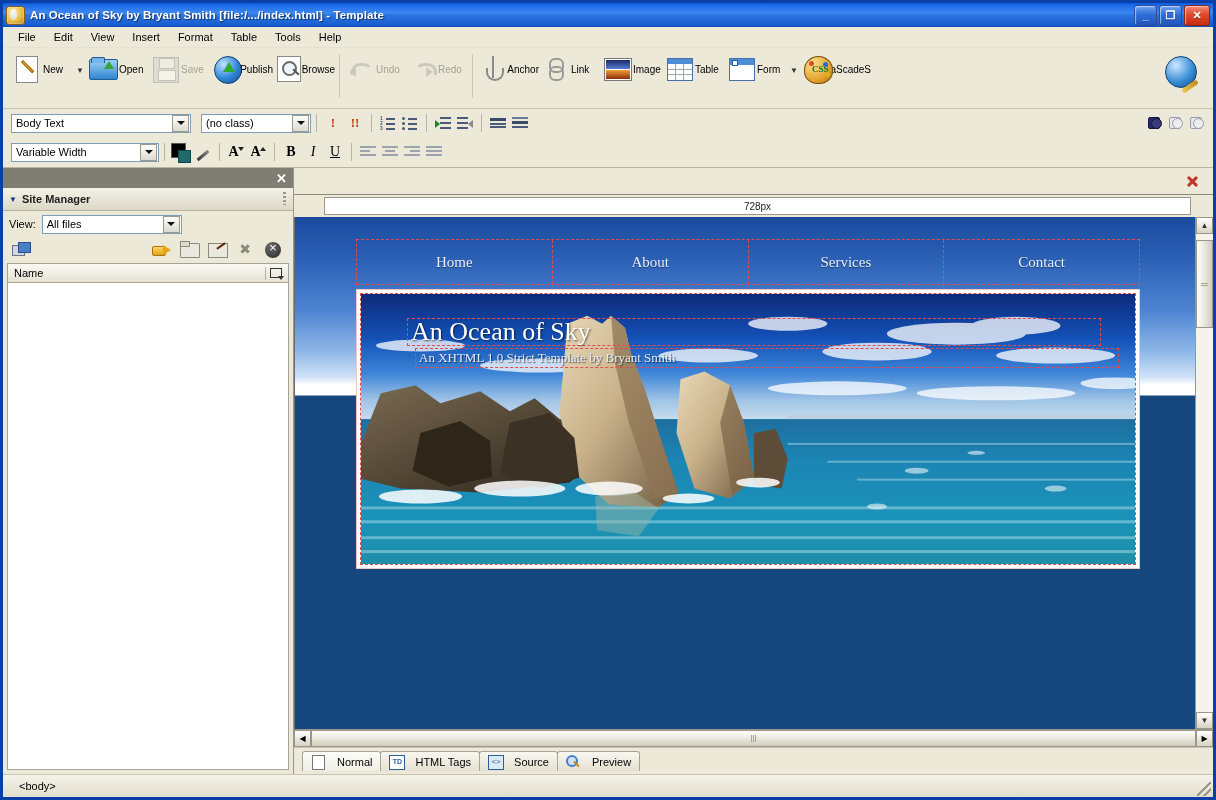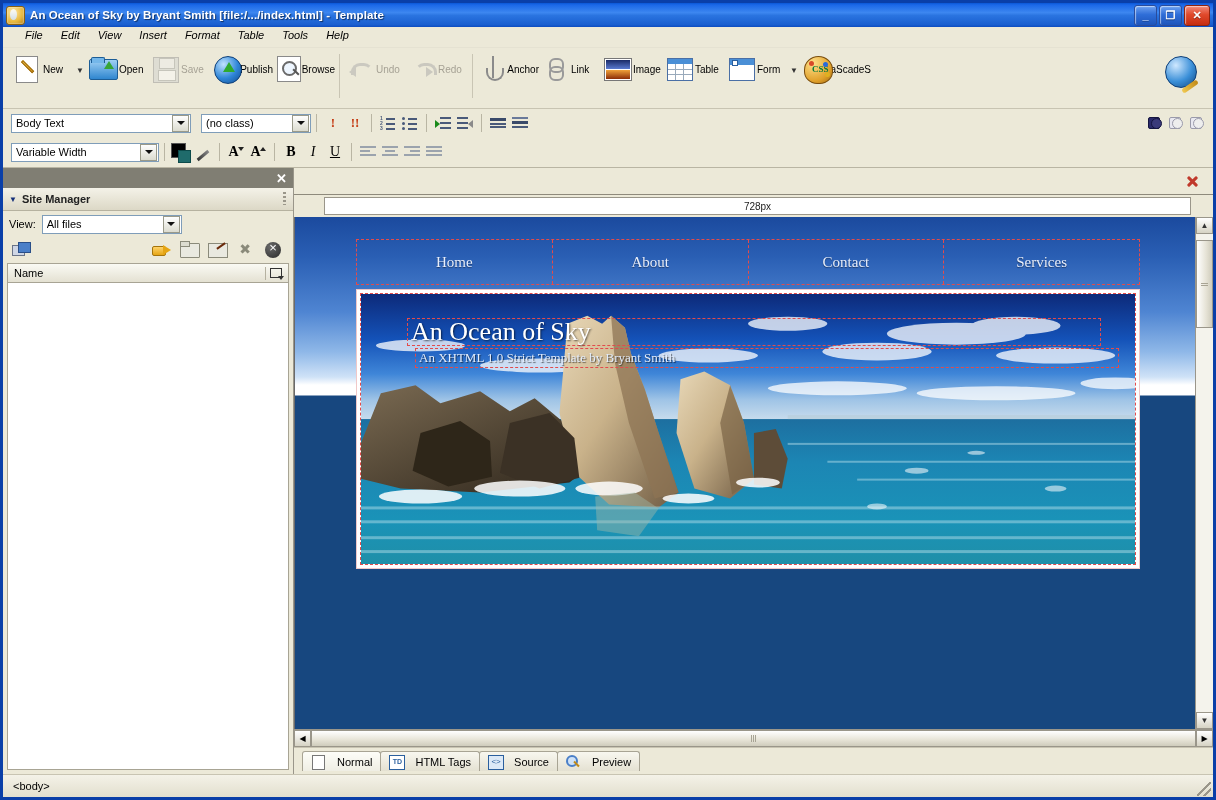--- a/index.html
+++ b/index.html
@@ -25,22 +25,22 @@
   .tb-title{color:#fff;font-size:11.5px;font-weight:bold;letter-spacing:.1px;
      text-shadow:1px 1px 1px rgba(0,0,0,.55);white-space:nowrap;}
   .winbtns{position:absolute;right:3px;top:2px;display:flex;gap:2px;}
   .wbtn{width:21px;height:19px;border-radius:3px;border:1px solid #2a4c9b;
      background:linear-gradient(to bottom,#6fa3f2,#2f6ed8 45%,#1d54bb);
      display:flex;align-items:center;justify-content:center;box-shadow:inset 1px 1px 1px rgba(255,255,255,.55);}
   .wbtn.close{background:linear-gradient(to bottom,#f28a7a,#e04a2c 45%,#c62c10);border-color:#8e2410;width:24px;}
   .wbtn span{color:#fff;font-size:11px;font-weight:bold;line-height:1;text-shadow:0 1px 0 rgba(0,0,0,.4);}
 
   
-  .menubar{height:20px;flex:0 0 20px;display:flex;background:#ece9d8;padding-left:13px;
-     border-bottom:1px solid #e5e2d2;font-style:italic;}
+  .menubar{height:20px;flex:0 0 20px;display:flex;align-items:center;background:#ece9d8;padding-left:6px;
+     border-bottom:1px solid #e5e2d2;}
   .menubar div{padding:2px 9px;font-size:11px;color:#000;}
 
   
   .maintoolbar{height:56px;flex:0 0 56px;background:#ece9d8;display:flex;align-items:flex-start;
      padding:4px 0 0 8px;position:relative;
      border-bottom:1px solid #c8c4b2;}
   .tbtn{width:62px;display:flex;align-items:center;justify-content:flex-start;
      padding-top:2px;cursor:default;}
   .tbtn .ico{width:32px;height:30px;position:relative;}
   .tbtn .lbl{font-size:10px;margin-top:1px;color:#000;}
@@ -297,21 +297,21 @@
   .mi-tags{position:absolute;left:0;top:0;width:14px;height:13px;background:#fff;border:1px solid #2a5f9e;
      color:#2a5f9e;font-size:7px;line-height:12px;text-align:center;font-weight:bold;}
   .mi-src{position:absolute;left:0;top:0;width:14px;height:13px;background:#dce9f7;border:1px solid #2a5f9e;
      color:#2a5f9e;font-size:8px;line-height:12px;text-align:center;}
   .mi-prev{position:absolute;left:0;top:0;width:14px;height:13px;}
   .mi-prev:before{content:"";position:absolute;left:0;top:0;width:8px;height:8px;border:2px solid #4a7fc8;border-radius:50%;background:#cfe2f7;}
   .mi-prev:after{content:"";position:absolute;left:7px;top:8px;width:7px;height:2px;background:#c08a18;transform:rotate(45deg);}
 
   
   .statusbar{height:22px;flex:0 0 22px;background:linear-gradient(to bottom,#f4f2e8,#e2dfce);
-     border-top:1px solid #c8c4b2;display:flex;align-items:center;padding-left:10px;font-size:11px;position:relative;}
+     border-top:1px solid #c8c4b2;display:flex;align-items:center;padding-left:16px;font-size:11px;position:relative;}
   .statusbar .grip{position:absolute;right:2px;bottom:1px;width:14px;height:14px;
      background:
        linear-gradient(135deg,transparent 45%,#9a968a 45%,#9a968a 55%,transparent 55%),
        linear-gradient(135deg,transparent 70%,#9a968a 70%,#9a968a 80%,transparent 80%);}
 </style>
 </head>
 <body>
 
 <div class="app">
 
@@ -656,24 +656,24 @@
           <div class="pagecol">
 
             <div class="navtable">
               <div class="navcell">
                   <span>Home</span>
                 </div>
               <div class="navcell">
                   <span>About</span>
                 </div>
               <div class="navcell">
-                  <span>Contact</span>
+                  <span>Services</span>
                 </div>
               <div class="navcell">
-                  <span>Services</span>
+                  <span>Contact</span>
                 </div>
             </div>
 
             <div class="hdrblock">
               <div class="photo">
                 <svg viewBox="0 0 780 272" preserveAspectRatio="none" style="width:100%;height:100%;display:block">
                   <defs>
                     <linearGradient id="sky" x1="0" y1="0" x2="0" y2="1">
                       <stop offset="0%" stop-color="#0d2a7a"></stop>
                         <stop offset="35%" stop-color="#1452b8"></stop>

